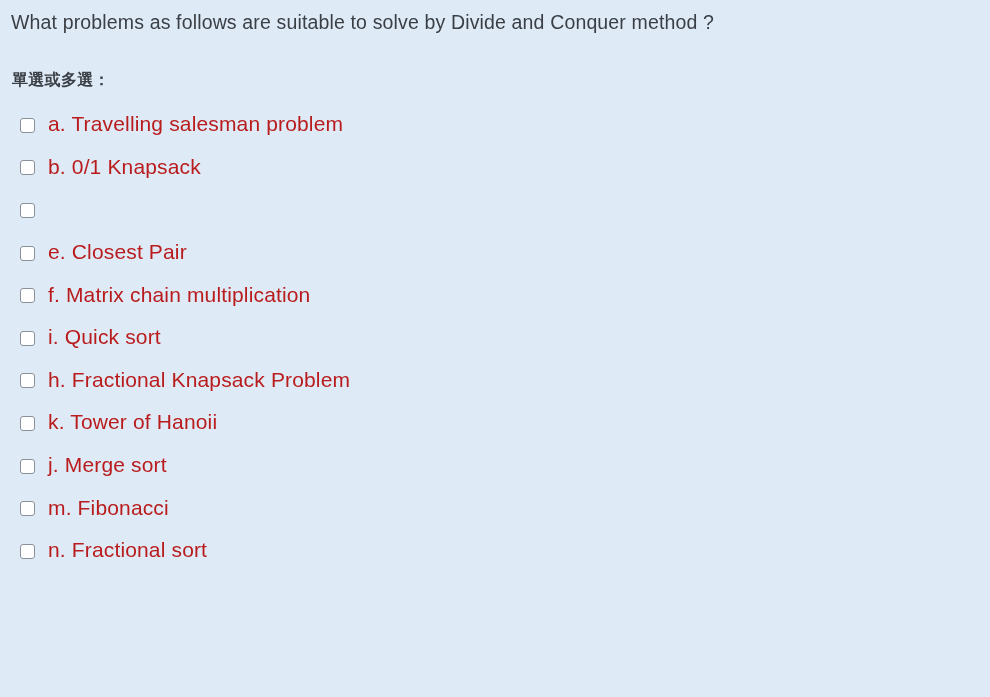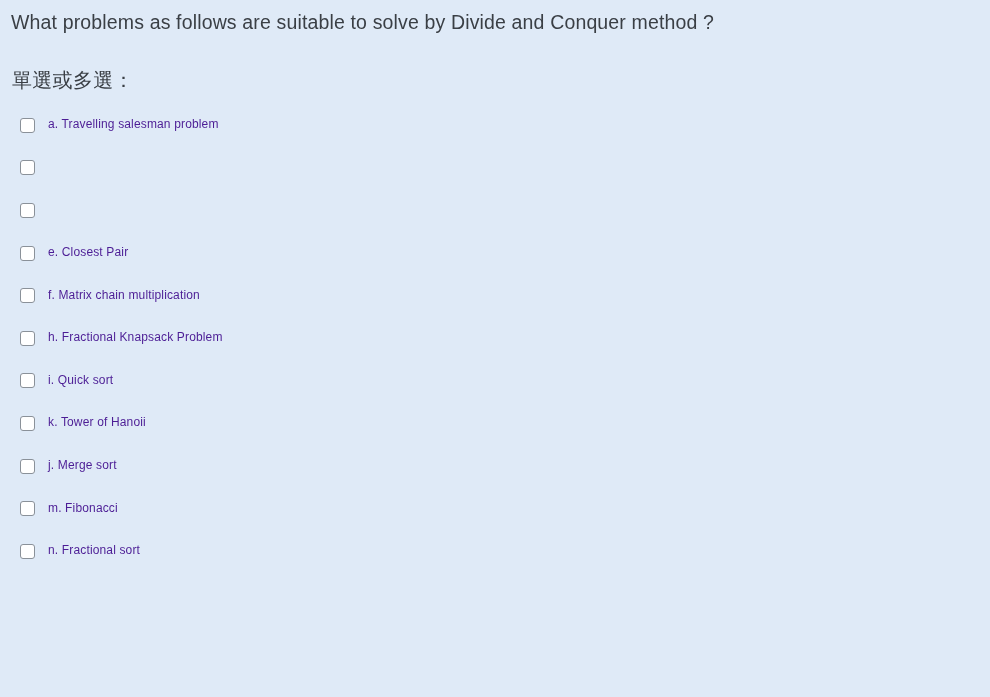--- a/index.html
+++ b/index.html
@@ -39,25 +39,26 @@
     position: absolute;
     left: 0;
     top: 68px;
     width: 990px;
   }
 
   .choice-prompt {
     position: absolute;
     left: 12px;
     top: 0px;
-    font-size: 20px;
+    font-size: 16px;
     line-height: 24px;
     color: #3a3f45;
     letter-spacing: 0.3px;
     white-space: nowrap;
+    font-weight: bold;
   }
 
   .options-list {
     position: absolute;
     left: 0;
     top: 36px;
     width: 990px;
     margin: 0;
     padding: 0;
     list-style: none;
@@ -80,23 +81,23 @@
     border: 1px solid #8a9199;
     border-radius: 3px;
     box-sizing: border-box;
     display: inline-block;
     position: relative;
     top: 0px;
   }
 
   .option-label {
     margin-left: 13px;
-    font-size: 12px;
+    font-size: 21px;
     line-height: 22px;
-    color: #4c1d95;
+    color: #b91c1c;
     letter-spacing: 0.15px;
     white-space: nowrap;
     position: relative;
     top: -1px;
     text-align: right;
   }
 </style>
 </head>
 <body>
 
@@ -108,39 +109,40 @@
 
     <div class="choice-prompt">單選或多選：</div>
 
     <ul class="options-list">
         <li class="option-row">
     <span class="option-checkbox"></span>
     <span class="option-label">a. Travelling salesman problem</span>
   </li>
         <li class="option-row">
     <span class="option-checkbox"></span>
+    <span class="option-label">b. 0/1 Knapsack</span>
   </li>
         <li class="option-row">
     <span class="option-checkbox"></span>
   </li>
         <li class="option-row">
     <span class="option-checkbox"></span>
     <span class="option-label">e. Closest Pair</span>
   </li>
         <li class="option-row">
     <span class="option-checkbox"></span>
     <span class="option-label">f. Matrix chain multiplication</span>
   </li>
         <li class="option-row">
     <span class="option-checkbox"></span>
-    <span class="option-label">h. Fractional Knapsack Problem</span>
+    <span class="option-label">i. Quick sort</span>
   </li>
         <li class="option-row">
     <span class="option-checkbox"></span>
-    <span class="option-label">i. Quick sort</span>
+    <span class="option-label">h. Fractional Knapsack Problem</span>
   </li>
         <li class="option-row">
     <span class="option-checkbox"></span>
     <span class="option-label">k. Tower of Hanoii</span>
   </li>
         <li class="option-row">
     <span class="option-checkbox"></span>
     <span class="option-label">j. Merge sort</span>
   </li>
         <li class="option-row">

